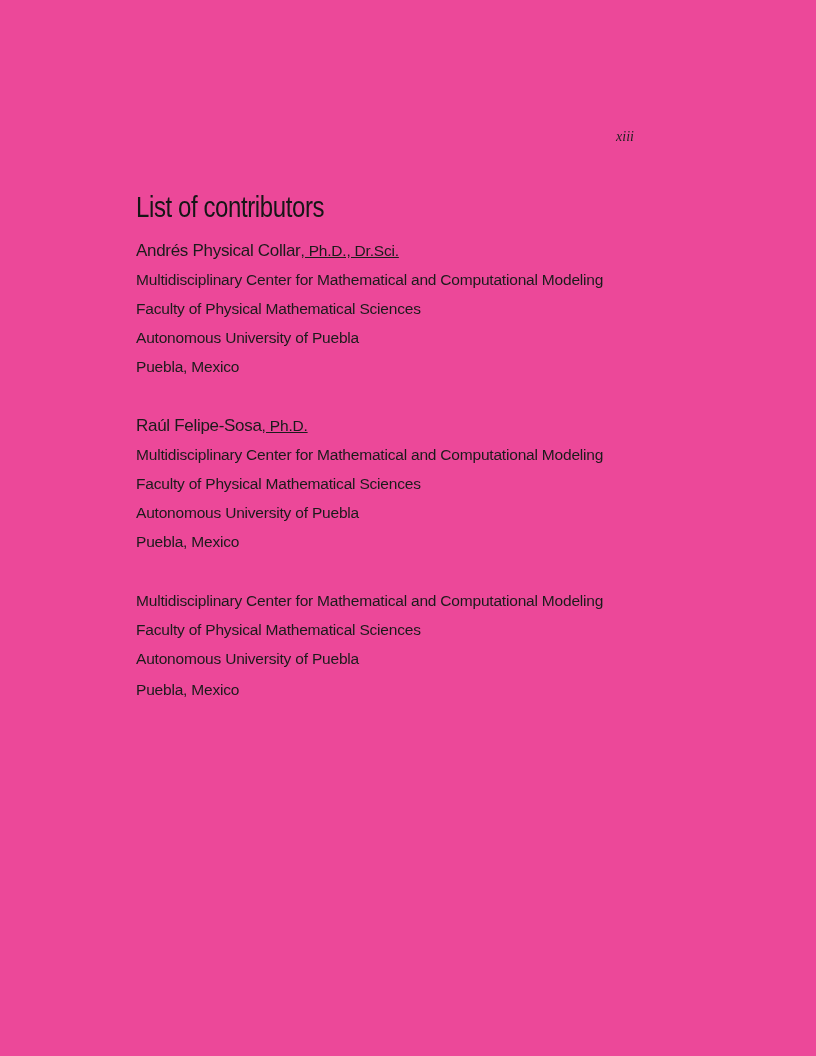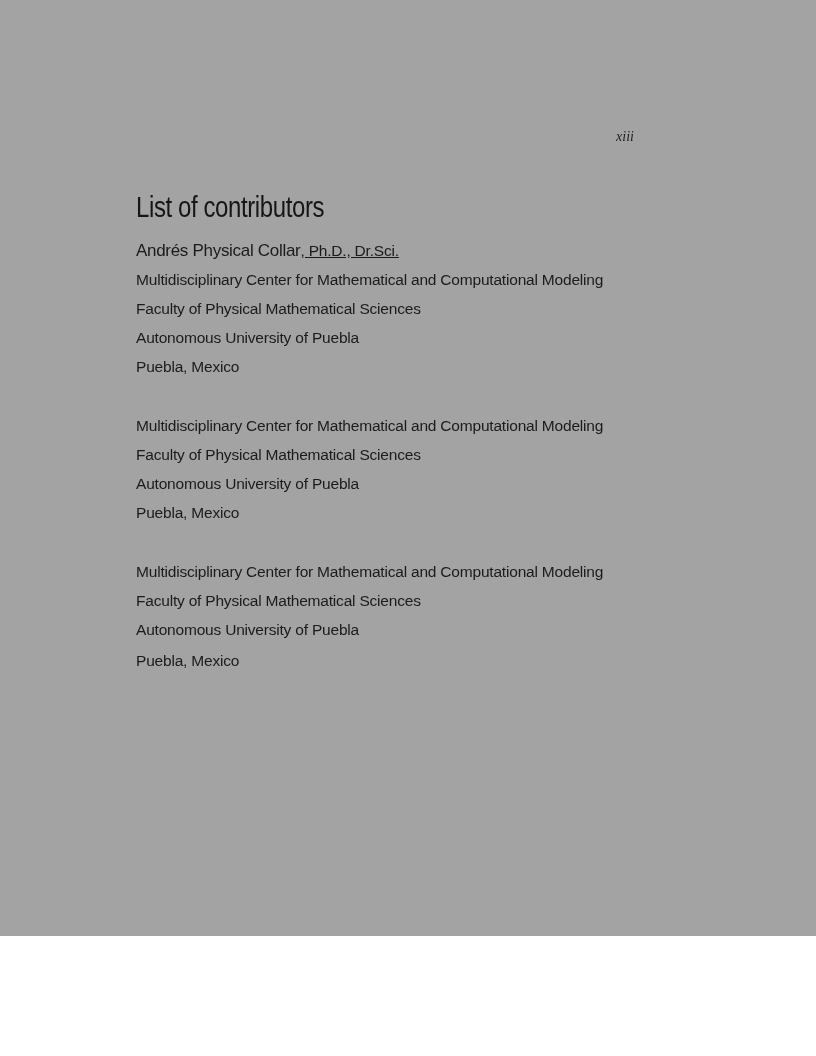--- a/index.html
+++ b/index.html
@@ -1,21 +1,21 @@
 <!DOCTYPE html>
 <html><head>
 <meta charset="utf-8">
 <style>
   * { margin: 0; padding: 0; box-sizing: border-box; }
   html, body { background: #ffffff; }
   .page {
     position: relative;
     width: 816px;
-    height: 936px;
-    background: #a3a3a3;
+    height: 1056px;
+    background: #ec4899;
     overflow: hidden;
     font-family: "Liberation Sans", sans-serif;
     color: #1b1b1b;
     padding-left: 15px;
   }
   .page-number {
     position: absolute;
     top: 130px;
     left: 604px;
     width: 30px;
@@ -69,20 +69,21 @@
 
     <div class="contributor-list">
         <div class="contrib">
           <div class="line name-line"><span class="person-name">Andrés Physical Collar</span><span class="person-creds">, Ph.D., Dr.Sci.</span></div>
           <div class="line affil-line">Multidisciplinary Center for Mathematical and Computational Modeling</div>
           <div class="line affil-line">Faculty of Physical Mathematical Sciences</div>
           <div class="line affil-line">Autonomous University of Puebla</div>
           <div class="line affil-line">Puebla, Mexico</div>
         </div>
         <div class="contrib">
+          <div class="line name-line"><span class="person-name">Raúl Felipe-Sosa</span><span class="person-creds">, Ph.D.</span></div>
           <div class="line affil-line">Multidisciplinary Center for Mathematical and Computational Modeling</div>
           <div class="line affil-line">Faculty of Physical Mathematical Sciences</div>
           <div class="line affil-line">Autonomous University of Puebla</div>
           <div class="line affil-line">Puebla, Mexico</div>
         </div>
         <div class="contrib">
           <div class="line affil-line">Multidisciplinary Center for Mathematical and Computational Modeling</div>
           <div class="line affil-line">Faculty of Physical Mathematical Sciences</div>
           <div class="line affil-line">Autonomous University of Puebla</div>
           <div class="line affil-line">Puebla, Mexico</div>

